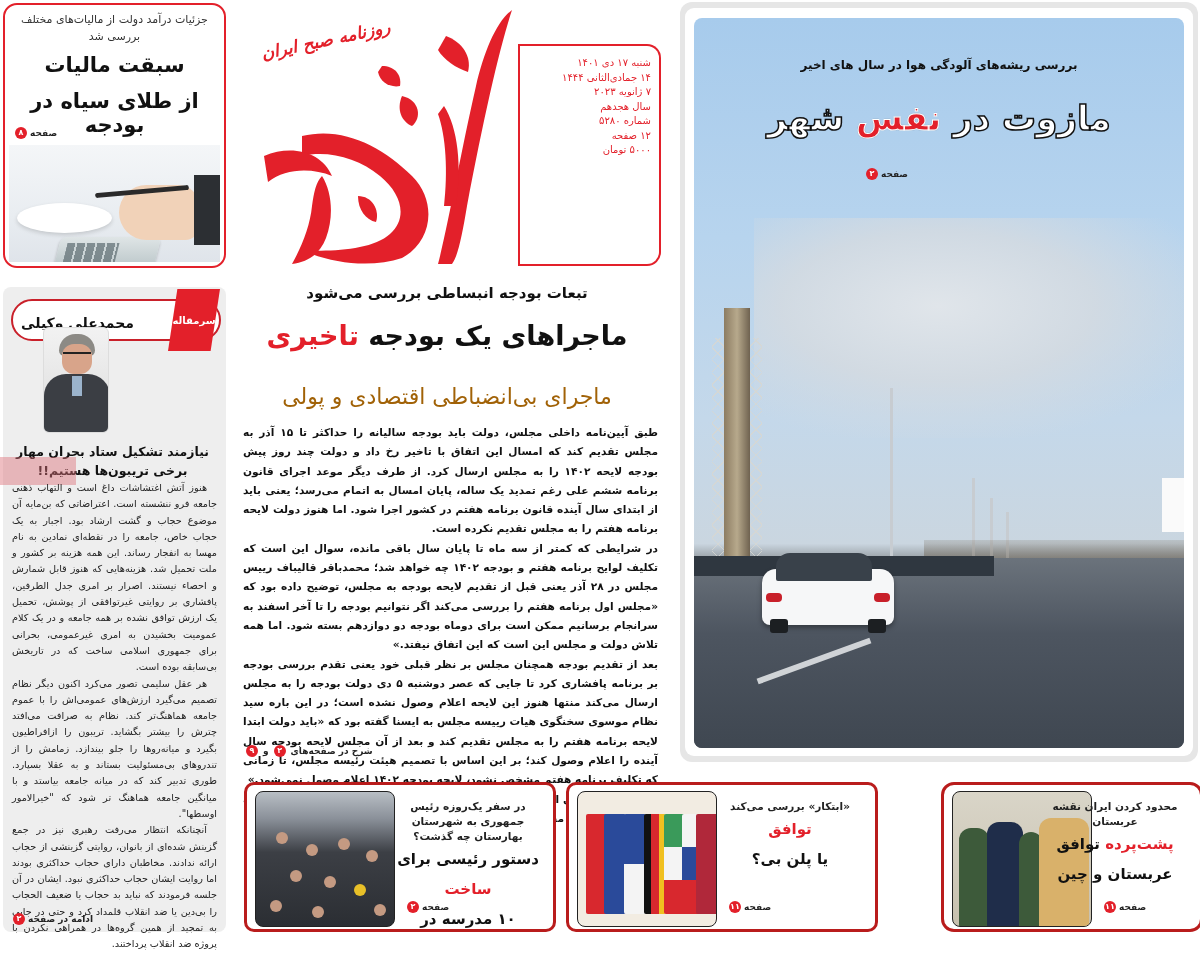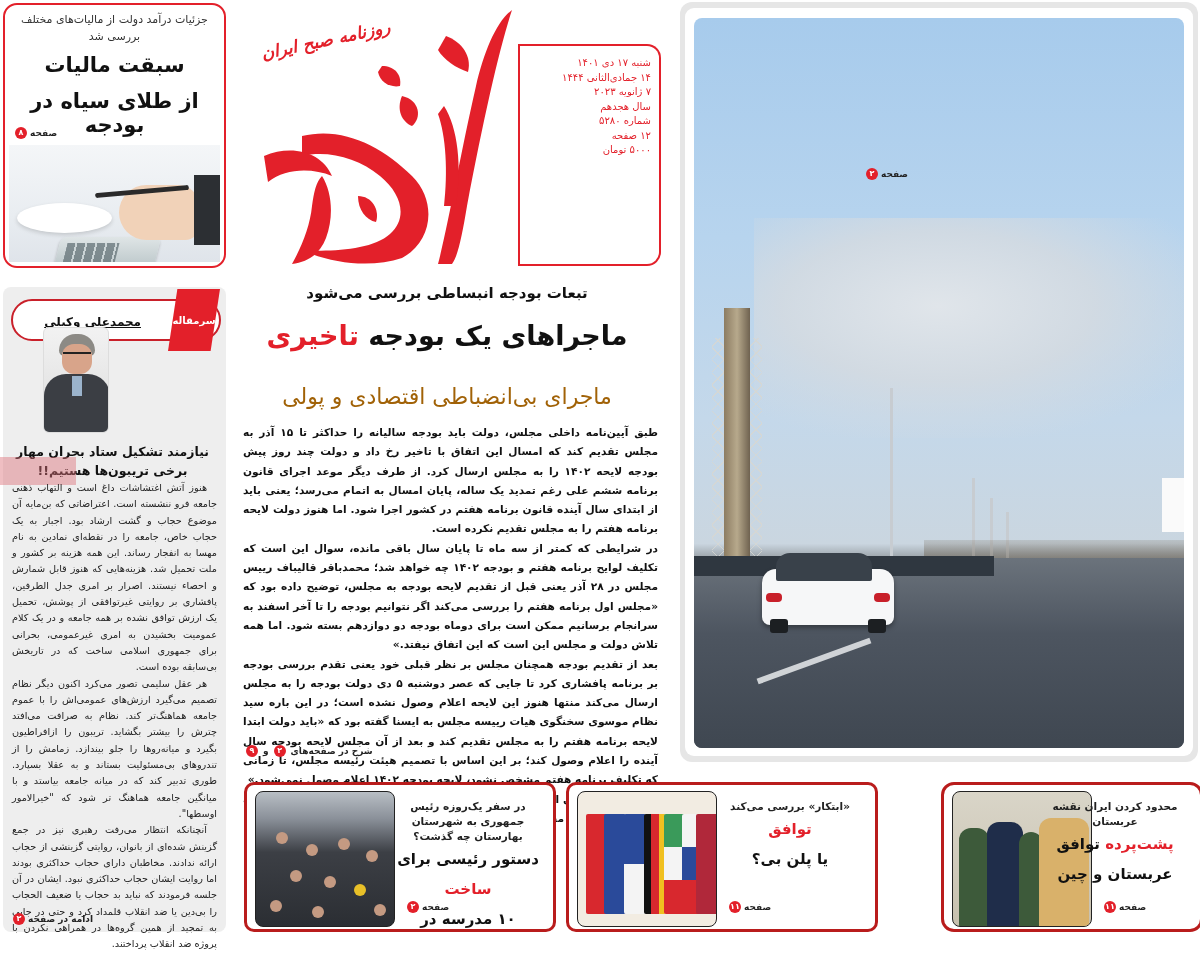--- a/index.html
+++ b/index.html
@@ -64,21 +64,21 @@
   #car-window { position: absolute; left: 14px; top: 0; width: 96px; height: 28px; background: #39414a; border-radius: 14px 14px 2px 2px; }
   .car-light { position: absolute; top: 40px; width: 16px; height: 9px; background: #c8202a; border-radius: 4px; }
   .car-wheel { position: absolute; top: 66px; width: 18px; height: 14px; background: #1c1f22; border-radius: 3px; }
   #billboard { position: absolute; right: 0; top: 460px; width: 22px; height: 54px; background: #fafafa; }
   #treeline { position: absolute; left: 230px; right: 0; top: 522px; height: 22px; background: linear-gradient(180deg, rgba(120,110,95,.2), rgba(110,100,85,.6)); }
 
   
   #ed-frame { left: 3px; top: 287px; width: 223px; height: 645px; background: #eeeeee; border-radius: 8px; }
   #ed-banner { position: absolute; left: 8px; top: 12px; width: 210px; height: 42px; background: #fff; border: 2px solid #c9202a; border-radius: 24px; }
   #ed-badge { position: absolute; right: 6px; top: 2px; width: 52px; height: 62px; background: #e3202a; clip-path: polygon(18% 0,100% 0,82% 100%,0 100%); color: #fff; font-size: 10px; font-weight: bold; display: flex; align-items: center; justify-content: center; }
-  #ed-author { position: absolute; right: 78px; top: 14px; font-size: 12px; font-weight: bold; color: #111; text-decoration: underline; }
+  #ed-author { position: absolute; right: 85px; top: 14px; font-size: 14px; font-weight: bold; color: #111; }
   #ed-photo { position: absolute; left: 40px; top: 40px; width: 66px; height: 106px; border-radius: 6px; overflow: hidden; background: linear-gradient(180deg,#f2f2f2,#dcdcdc); border: 1px solid #ddd; }
   #ed-head-hair { position: absolute; left: 15px; top: 6px; width: 36px; height: 22px; background: #8c8a85; border-radius: 18px 18px 6px 6px; }
   #ed-head-face { position: absolute; left: 18px; top: 16px; width: 30px; height: 30px; background: #d8a48a; border-radius: 40%; }
   #ed-glasses { position: absolute; left: 19px; top: 24px; width: 28px; height: 4px; border-top: 2px solid #222; }
   #ed-suit { position: absolute; left: 0; top: 46px; width: 66px; height: 60px; background: #3b3e44; border-radius: 22px 22px 0 0; }
   #ed-shirt { position: absolute; left: 28px; top: 48px; width: 10px; height: 20px; background: #9bb3cc; }
   #ed-title { position: absolute; left: 4px; right: 8px; top: 155px; text-align: center; font-size: 12.5px; font-weight: bold; line-height: 19px; color: #111; }
   #ed-wm { position: absolute; left: -3px; top: 170px; width: 76px; height: 28px; background: rgba(220,110,120,.45); }
   #ed-body { position: absolute; left: 9px; right: 9px; top: 193px; font-size: 9.7px; line-height: 16.3px; color: #222; text-align: justify; }
   #ed-body p { text-indent: 10px; margin: 0; }
@@ -188,20 +188,26 @@
     <div id="barrier"></div>
     <div id="road-line"></div>
     <div id="car">
       <div id="car-body"></div>
       <div id="car-window"></div>
       <div class="car-light" style="left:4px;"></div>
       <div class="car-light" style="right:4px;"></div>
       <div class="car-wheel" style="left:8px;"></div>
       <div class="car-wheel" style="right:8px;"></div>
     </div>
+    <div id="hero-kicker">بررسی ریشه‌های آلودگی هوا در سال های اخیر</div>
+    <div id="hero-headline">
+      <span>مازوت در</span>
+      <span class="red">نفس</span>
+      <span>شهر</span>
+    </div>
     <div id="hero-pageref">
       <span class="page-ref">
         <span>صفحه</span>
         <span class="page-dot">۲</span>
       </span>
     </div>
   </div>
 </div>
 
 <div id="ed-frame" class="abs">

